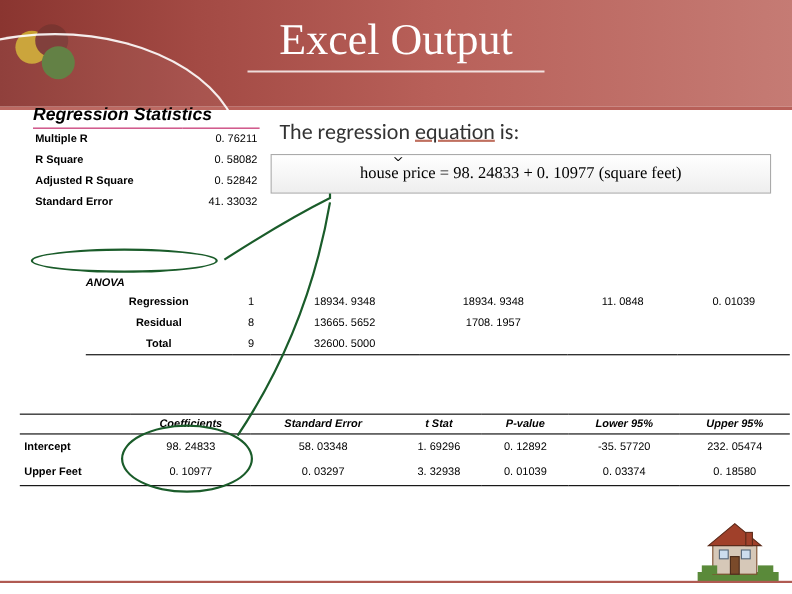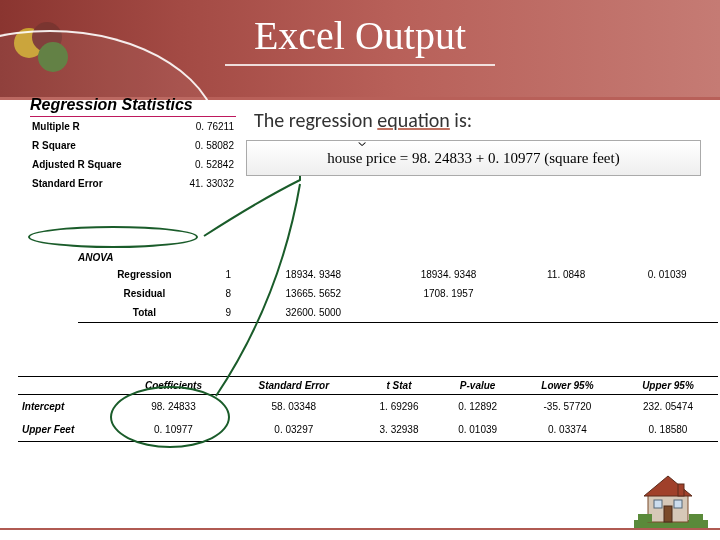--- a/index.html
+++ b/index.html
@@ -65,21 +65,21 @@
   .anova-table th:first-child { text-align:left; }
   .anova-table td { padding:4px 6px; text-align:center; }
   .anova-table td:first-child { text-align:center; font-weight:bold; }
   .anova-table tr.last td { border-bottom:1px solid #000; }
 
   .coef-block { position:absolute; left:18px; top:376px; width:700px; font-size:10px; }
   .coef-table { width:100%; border-collapse: collapse; }
   .coef-table th { border-top:1px solid #000; border-bottom:1px solid #000; font-style:italic; font-weight:bold; padding:3px 4px; text-align:center; }
   .coef-table th:first-child { text-align:left; }
   .coef-table td { padding:6px 4px; text-align:center; }
-  .coef-table td:first-child { text-align:left; font-weight:bold;font-style:italic; }
+  .coef-table td:first-child { text-align:left; font-weight:bold; }
   .coef-table tr.last td { border-bottom:1px solid #000; }
 
   .ellipse { position:absolute; border:2px solid #1a5c2a; border-radius:50%; pointer-events:none; }
   .ell-stats { left:28px; top:226px; width:170px; height:22px; }
   .ell-coef  { left:110px; top:386px; width:120px; height:62px; }
 
   .connector { position:absolute; stroke:#1a5c2a; stroke-width:2; fill:none; }
   .svg-overlay { position:absolute; left:0; top:0; width:720px; height:540px; pointer-events:none; }
 
   .house { position:absolute; right:12px; bottom:10px; }

